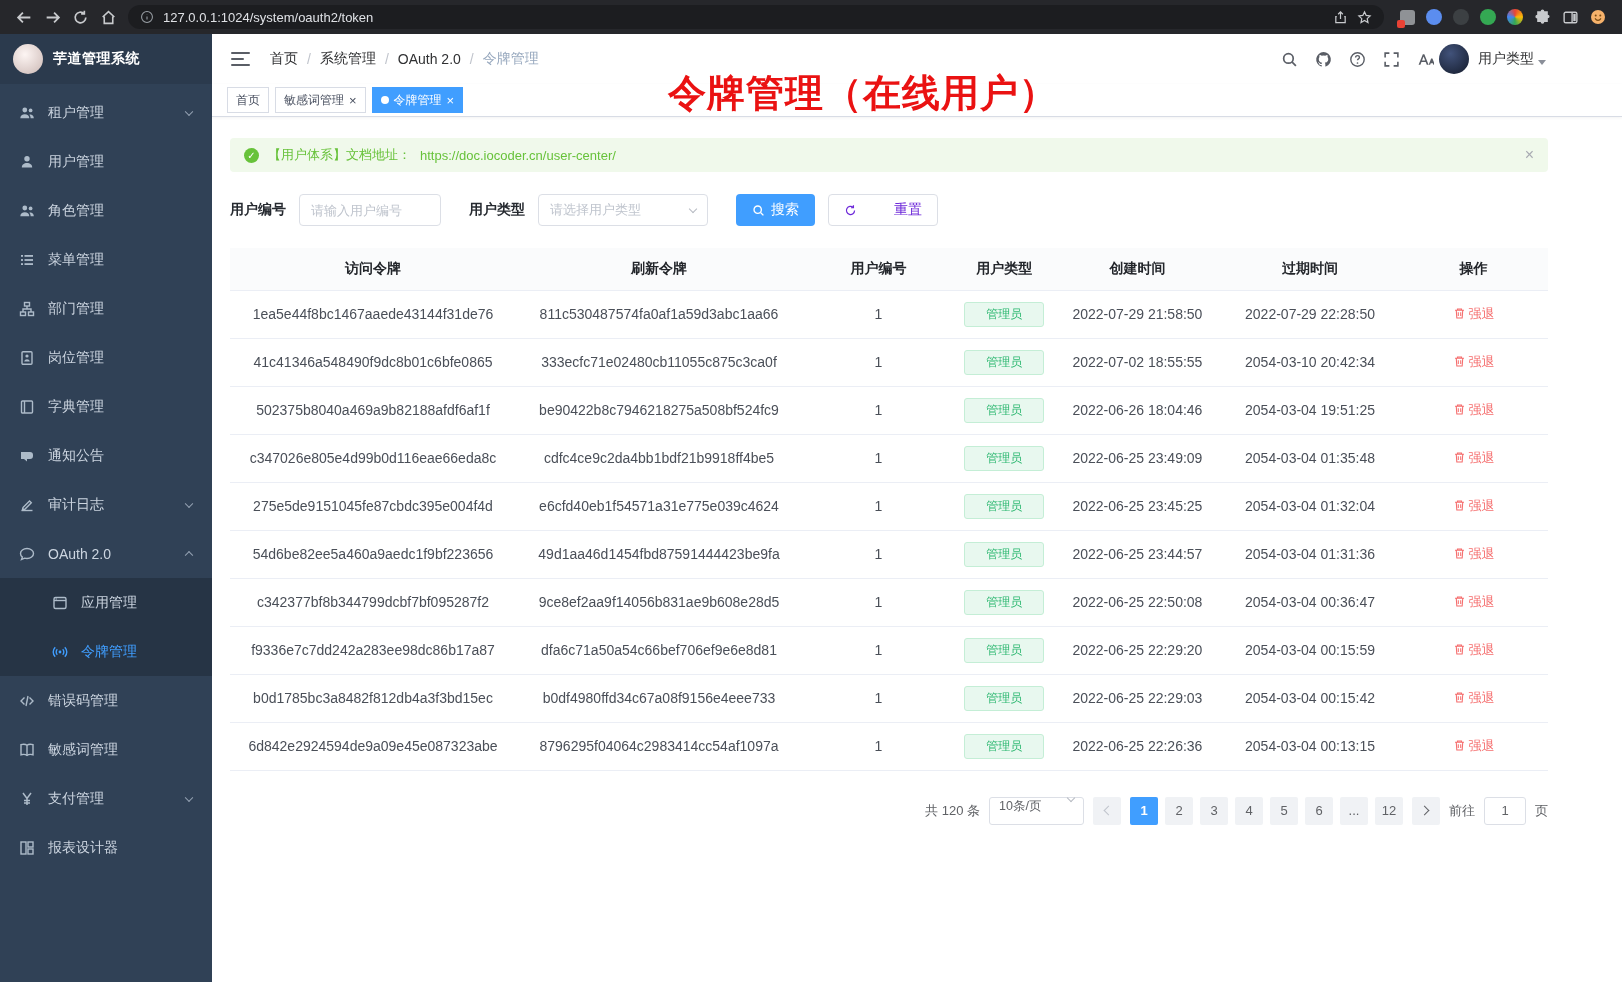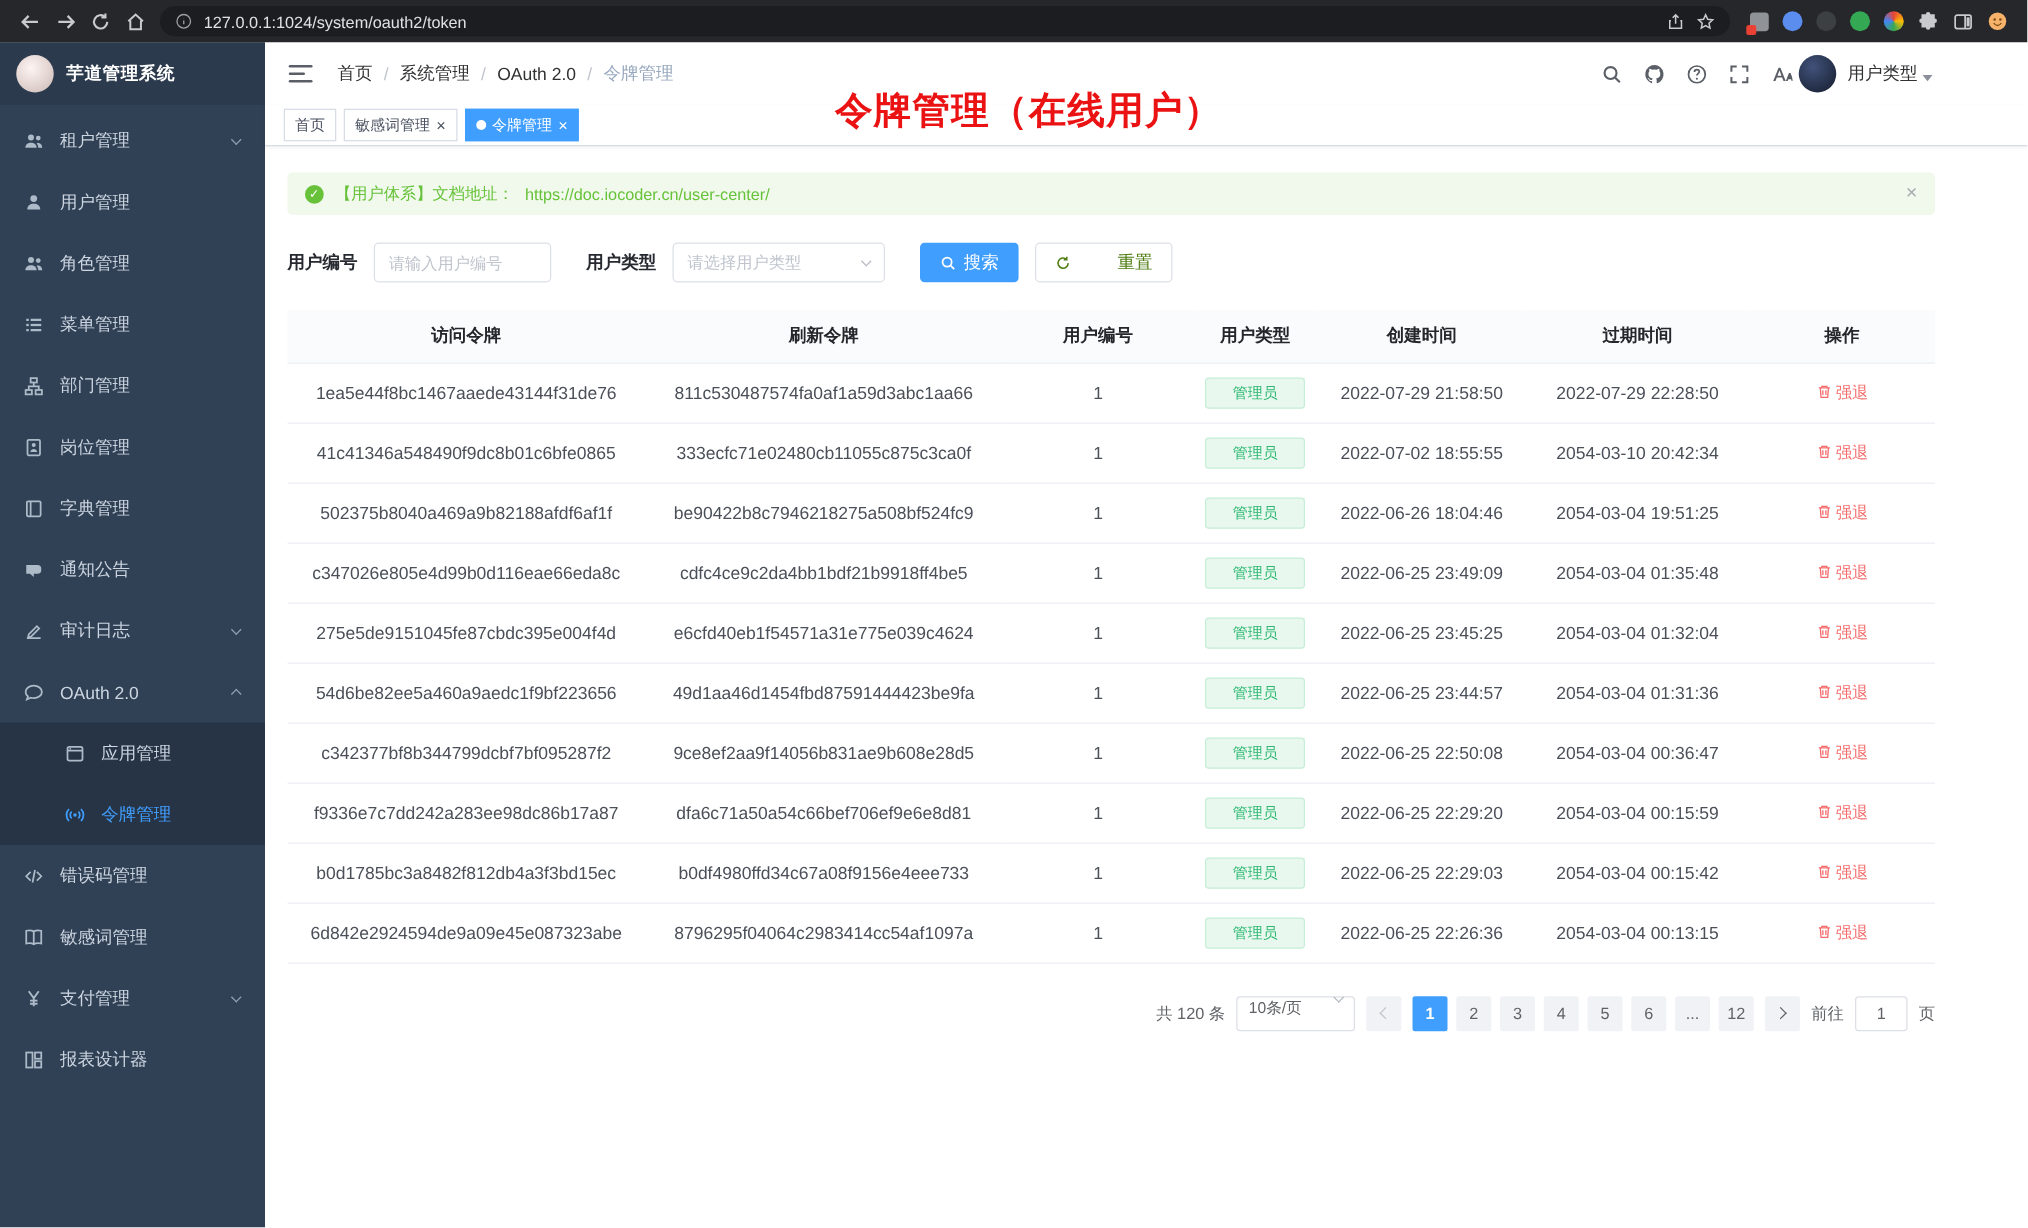--- a/index.html
+++ b/index.html
@@ -75,41 +75,41 @@
   .filters { display: flex; align-items: center; margin-top: 22px; font-size: 14px; }
   .f-label { font-weight: 700; color: #262a30; margin-right: 13px; }
   .f-input { width: 142px; height: 32px; border: 1px solid #dcdfe6; border-radius: 4px; padding: 0 11px; font-size: 13px; color: #606266; font-family: inherit; outline: none; }
   .f-input::placeholder { color: #bfc4cd; }
   .f-select { width: 170px; height: 32px; border: 1px solid #dcdfe6; border-radius: 4px; padding: 0 11px; display: flex; align-items: center; justify-content: space-between; color: #bfc4cd; font-size: 13px; cursor: pointer; background: #fff; }
   .sel-chev { width: 6px; height: 6px; border-right: 1.3px solid #b6bac2; border-bottom: 1.3px solid #b6bac2; transform: rotate(45deg); margin-top: -3px; }
   .sp28 { width: 28px; } .sp13 { width: 13px; }
   .btn { height: 32px; border-radius: 4px; display: inline-flex; align-items: center; gap: 6px; padding: 0 15px; font-size: 14px; cursor: pointer; border: 1px solid transparent; font-family: inherit; }
   .btn .icon { width: 13px; height: 13px; }
   .btn-primary { background: #409eff; color: #fff; }
-  .btn-plain { background: #fff; border-color: #dcdfe6; color: #4d7c0f; gap: 37px; }
+  .btn-plain { background: #fff; border-color: #dcdfe6; color: #6d28d9; gap: 37px; }
 
   .token-table { width: 100%; border-collapse: collapse; margin-top: 22px; table-layout: fixed; }
   .token-table th { height: 42px; font-size: 14px; color: #23262b; font-weight: 700; border-bottom: 1px solid #ebeef5; background: #fafbfc; text-align: center; }
   .token-table td { height: 48px; font-size: 14px; color: #4a4f58; border-bottom: 1px solid #ebeef5; text-align: center; white-space: nowrap; }
   .tag-success { display: inline-block; padding: 3px 21px; font-size: 12px; color: #2fb872; background: #e8f8ef; border: 1px solid #c4eed6; border-radius: 3px; }
   .action-link { color: #f56c6c; font-size: 13px; display: inline-flex; align-items: center; gap: 3px; cursor: pointer; }
   .action-link .icon { width: 13px; height: 13px; }
 
   .pagination { display: flex; align-items: center; justify-content: flex-end; gap: 9px; margin-top: 26px; font-size: 13px; color: #606266; padding-bottom: 30px; }
   .page-size { width: 95px; height: 28px; border: 1px solid #dcdfe6; border-radius: 3px; display: flex; align-items: flex-start; justify-content: space-between; padding: 0 9px; font-size: 12.5px; color: #606266; cursor: pointer; background: #fff; }
   .pager { display: flex; align-items: center; gap: 7px; }
   .pager-btn { min-width: 28px; height: 28px; border: none; border-radius: 2px; background: #f0f2f5; color: #606266; font-size: 13px; cursor: pointer; font-family: inherit; display: inline-flex; align-items: center; justify-content: center; }
   .pager-btn.active { background: #409eff; color: #fff; font-weight: 700; }
   .pager-btn.disabled { color: #c0c4cc; }
   .pchev { width: 7px; height: 7px; border-right: 1.5px solid currentColor; border-bottom: 1.5px solid currentColor; display: inline-block; }
   .pchev.left { transform: rotate(135deg); margin-left: 3px; }
   .pchev.right { transform: rotate(-45deg); margin-right: 3px; }
   .goto-input { width: 42px; height: 28px; border: 1px solid #dcdfe6; border-radius: 3px; text-align: center; font-size: 13px; color: #606266; font-family: inherit; outline: none; }
 
-  .annotation { position: absolute; left: 668px; top: 68px; font-size: 30px; font-weight: 700; color: #ea1212; letter-spacing: 1px; z-index: 50; pointer-events: none; }
+  .annotation { position: absolute; left: 668px; top: 68px; font-size: 38px; font-weight: 700; color: #ea1212; letter-spacing: 1px; z-index: 50; pointer-events: none; }
 </style>
 </head>
 <body>
 
 <div class="browser-bar">
   <button class="nav-btn">
     <span class="icon nav-icon">
         <svg viewBox="0 0 16 16" fill="none" stroke="currentColor" stroke-width="1.7">
           <path d="M13.5 8h-11M6.5 3.5L2 8l4.5 4.5"></path>
         </svg>

